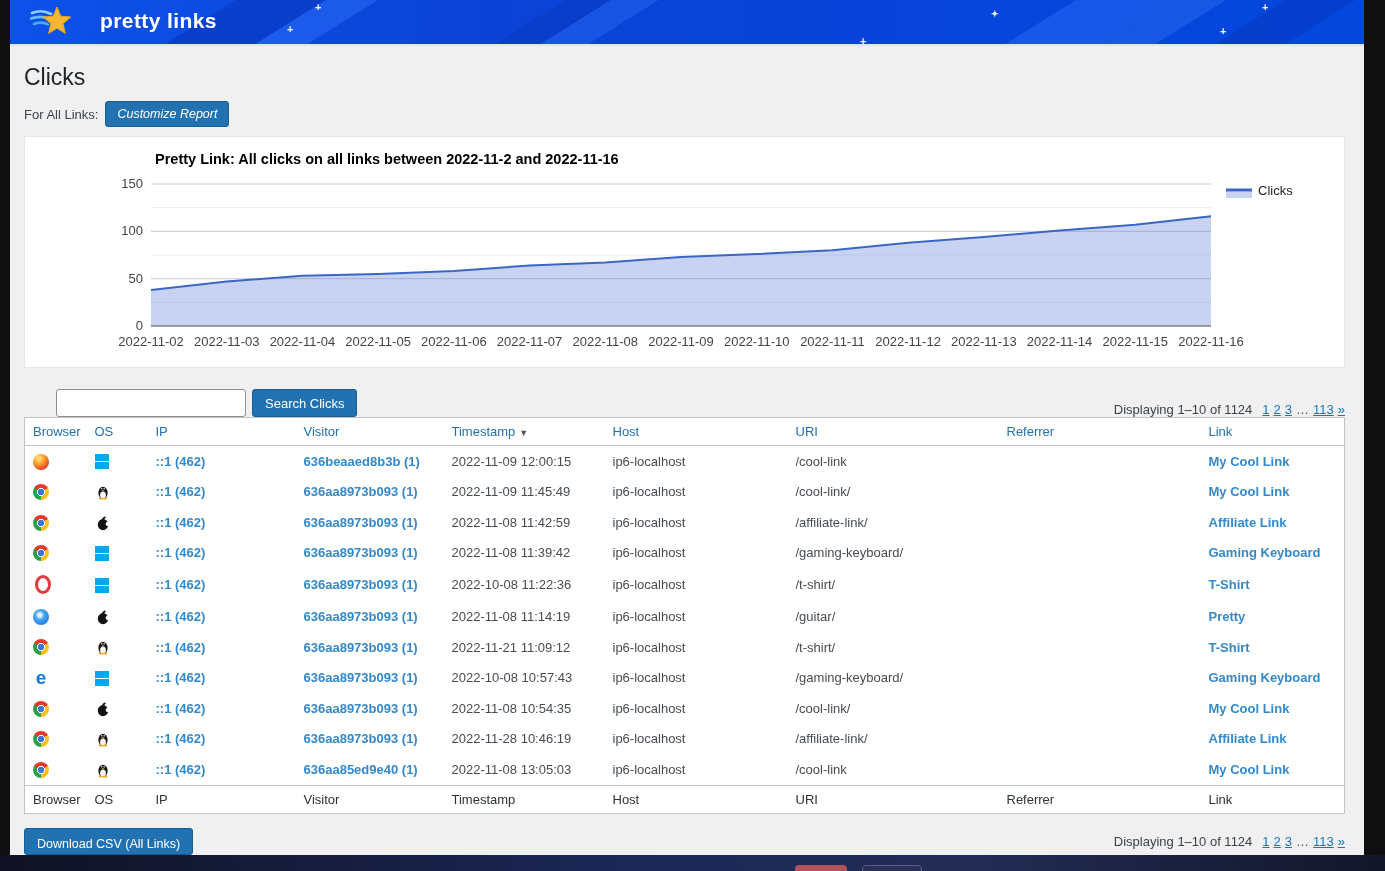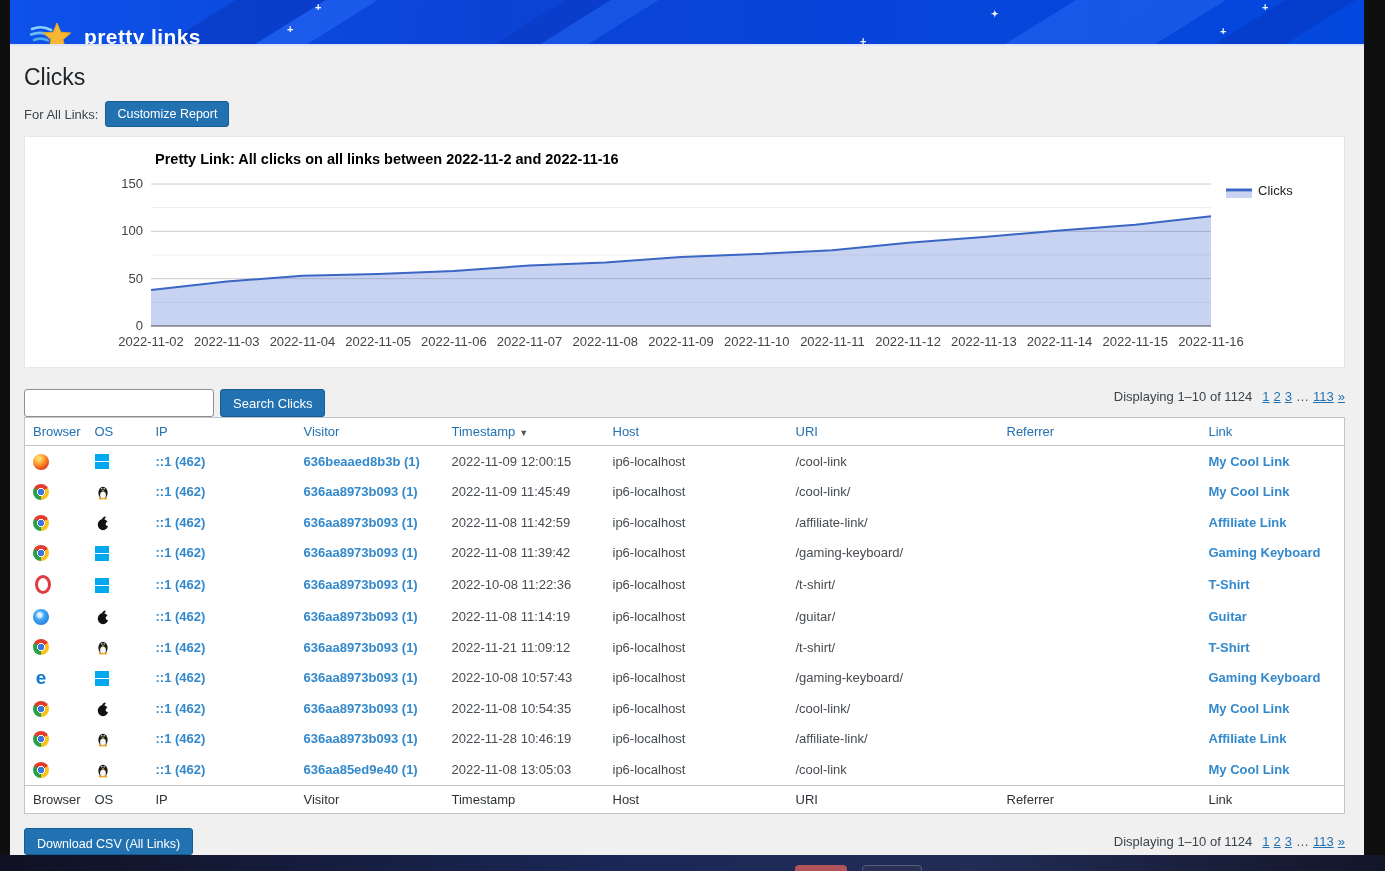--- a/index.html
+++ b/index.html
@@ -14,36 +14,36 @@
   .st1{left:245px;width:90px;background:#0837bd;opacity:.6;}
   .st2{left:335px;width:52px;background:#2a6af5;opacity:.55;}
   .st3{left:575px;width:45px;background:#0837bd;opacity:.5;}
   .st4{left:620px;width:48px;background:#2a6af5;opacity:.45;}
   .st5{left:1085px;width:95px;background:#2a6af5;opacity:.5;}
   .st6{left:1180px;width:55px;background:#3b78f7;opacity:.35;}
   .st7{left:1295px;width:70px;background:#0837bd;opacity:.55;}
   .sparkle{position:absolute;color:#fff;font-weight:bold;font-size:11px;line-height:10px;opacity:.95;}
   .sparkle::after{content:"+";}
   .sparkle.diamond::after{content:"✦";font-size:9px;}
-  .logo{position:absolute;left:20px;top:20px;display:flex;align-items:center;gap:10px;cursor:pointer;}
+  .logo{position:absolute;left:20px;top:4px;display:flex;align-items:center;gap:26px;cursor:pointer;}
   .logo-text{color:#fff;font-size:21px;font-weight:600;letter-spacing:.4px;}
 
   
   .content{padding:0 19px 0 14px;}
   h1.title{font-size:23px;font-weight:400;color:#1d2327;margin:17px 0 0 0;line-height:28px;}
   .report-row{margin-top:10px;display:flex;align-items:center;height:26px;}
   .for-label{font-size:13px;color:#3c434a;}
   .btn{background:#2271b1;border:1px solid #135e96;border-radius:3px;color:#fff;
     font-size:12.5px;font-family:"Liberation Sans",sans-serif;cursor:pointer;}
-  .btn-customize{margin-left:7px;padding:5px 11px;}
+  .btn-customize{margin-left:7px;padding:5px 11px;font-style:italic;}
   .chart-card{margin-top:9px;height:230px;background:#fff;border:1px solid #e4e6ea;position:relative;}
   .chart-card svg{display:block;}
 
   
-  .toolbar{margin-top:21px;display:flex;justify-content:space-between;align-items:flex-start;height:28px;}
+  .toolbar{margin-top:21px;display:flex;justify-content:space-between;align-items:flex-end;height:28px;margin-left:32px;}
   .search-group{display:flex;align-items:center;}
   .search-input{width:176px;height:26px;border:1px solid #8c8f94;border-radius:3px;background:#fff;
     padding:0 6px;font-size:13px;color:#2c3338;}
   .btn-search{margin-left:6px;height:28px;padding:0 12px;font-size:13px;}
   .pagination{font-size:13px;color:#3c434a;white-space:nowrap;}
   .pagination .pg-link{color:#2271b1;text-decoration:underline;margin-left:4px;cursor:pointer;}
   .pagination .pg-plain{color:#50575e;margin-left:4px;}
   .pagination .pg-displaying{margin-right:6px;}
 
   
@@ -270,21 +270,21 @@
                     <path d="M5.2 5.4 Q8 3.6 10.8 5.4 L10.8 8 L5.2 8 Z" fill="#111"></path>
                     <circle cx="12.6" cy="9" r="2" fill="#fff"></circle>
                     <ellipse cx="9" cy="3" rx="2" ry="1" fill="#111" transform="rotate(-38 9 3)"></ellipse>
                   </svg></span></td>
               <td><a class="cell-link">::1 (462)</a></td>
               <td><a class="cell-link">636aa8973b093 (1)</a></td>
               <td>2022-11-08 11:14:19</td>
               <td>ip6-localhost</td>
               <td>/guitar/</td>
               <td></td>
-              <td><a class="cell-link">Guitar</a></td>
+              <td><a class="cell-link">Pretty</a></td>
             </tr>
             <tr>
               <td><span class="bicon icon-chrome"></span></td>
               <td><span><svg class="bicon" viewBox="0 0 16 16" width="16" height="16">
                     <ellipse cx="8" cy="9" rx="4.6" ry="6.2" fill="#1a1a1a"></ellipse>
                     <ellipse cx="8" cy="11.2" rx="2.9" ry="3.6" fill="#f6f6f6"></ellipse>
                     <circle cx="6.8" cy="4.8" r=".7" fill="#fff"></circle>
                     <circle cx="9.2" cy="4.8" r=".7" fill="#fff"></circle>
                     <polygon points="6.6,6.2 9.4,6.2 8,7.8" fill="#f5a623"></polygon>
                     <ellipse cx="5.6" cy="14.6" rx="2" ry="1.1" fill="#f5a623"></ellipse>

